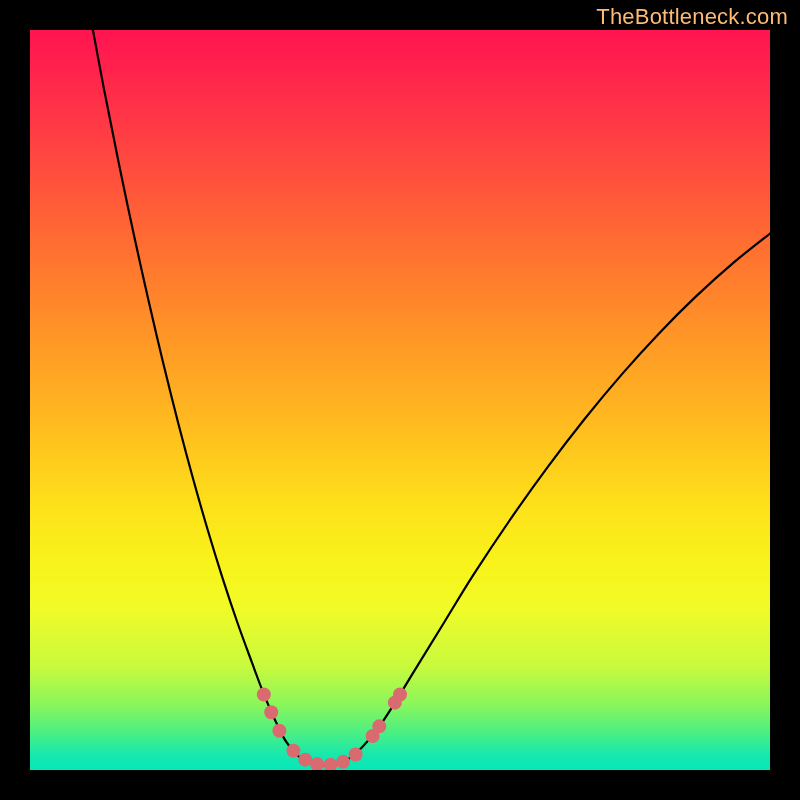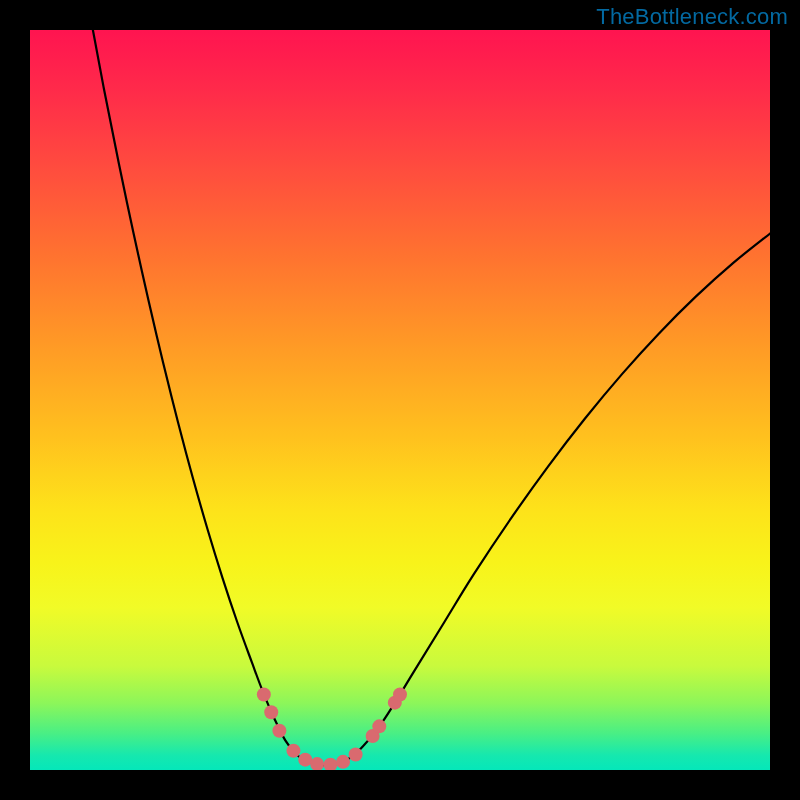--- a/index.html
+++ b/index.html
@@ -10,21 +10,21 @@
     height: 800px;
     background: #000;
   }
   .watermark {
     position: absolute;
     top: 4px;
     right: 12px;
     font-family: Arial, Helvetica, sans-serif;
     font-size: 22px;
     font-weight: 500;
-    color: #0369a1;
+    color: #fdba74;
     letter-spacing: 0.2px;
     z-index: 10;
   }
   .plot-outer {
     position: absolute;
     left: 30px;
     top: 30px;
     width: 740px;
     height: 740px;
     overflow: hidden;

